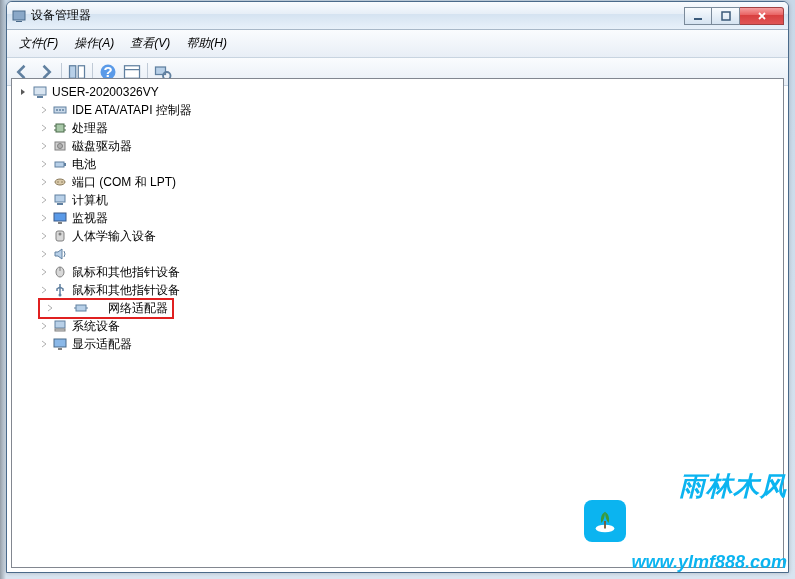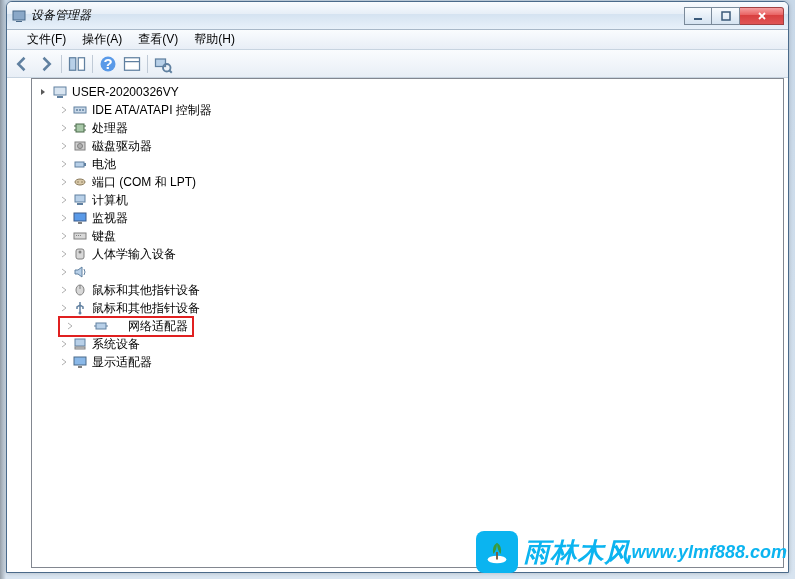--- a/index.html
+++ b/index.html
@@ -2,49 +2,49 @@
 <html><head>
   <meta charset="utf-8">
   <style>
     * { margin: 0; padding: 0; box-sizing: border-box; font-family: "Microsoft YaHei", "SimSun", Tahoma, sans-serif; font-size: 12px; }
     body { background: linear-gradient(to bottom, #c8d8e8, #d8e4f0); width: 795px; height: 579px; overflow: hidden; position: relative; }
     .shadow-left { position: absolute; left: 0; top: 0; width: 6px; height: 100%; background: linear-gradient(to right, rgba(0,0,0,0.3), transparent); }
     .window { position: absolute; left: 6px; top: 1px; right: 6px; bottom: 6px; background: #fff; border: 1px solid #4a6a8a; border-radius: 6px 6px 0 0; overflow: hidden; box-shadow: 0 0 4px rgba(0,0,0,0.2); }
     
     .titlebar { height: 28px; background: linear-gradient(to bottom, #f8fbfe 0%, #e6eef7 45%, #d5e3f1 46%, #e8f1fa 100%); display: flex; align-items: center; padding: 0 4px; border-bottom: 1px solid #a8b8c8; }
     .titlebar-icon { width: 16px; height: 16px; margin-right: 4px; display: flex; align-items: center; justify-content: center; }
-    .titlebar-title { flex: 1; color: #000; font-style: italic; }
+    .titlebar-title { flex: 1; color: #000; }
     .titlebar-buttons { display: flex; gap: 0; }
     .tbtn { width: 28px; height: 18px; border: 1px solid #7a8a9a; background: linear-gradient(to bottom, #f8fbfe, #d5e3f1); display: flex; align-items: center; justify-content: center; font-size: 10px; cursor: default; }
     .tbtn-min { border-radius: 0; }
     .tbtn-max { border-left: none; }
     .tbtn-close { width: 44px; background: linear-gradient(to bottom, #f5a0a0 0%, #e86060 45%, #d84040 46%, #e05555 100%); border-color: #a04040; color: #fff; border-left: none; border-radius: 0 3px 0 0; }
     .tbtn svg { width: 10px; height: 10px; }
     
-    .menubar { height: 20px; background: linear-gradient(to bottom, #fafcfe, #e8eef6); border-bottom: 1px solid #c8d4e0; display: flex; align-items: center; padding: 0 12px; }
+    .menubar { height: 28px; background: linear-gradient(to bottom, #fafcfe, #e8eef6); border-bottom: 1px solid #c8d4e0; display: flex; align-items: center; padding: 0 4px; font-style: italic; }
     .menu-item { padding: 2px 8px; cursor: default; }
     
     .toolbar { height: 28px; background: linear-gradient(to bottom, #fafcfe, #e8eef6); border-bottom: 1px solid #c8d4e0; display: flex; align-items: center; padding: 0 4px; gap: 2px; }
     .tool-btn { width: 22px; height: 22px; display: flex; align-items: center; justify-content: center; cursor: default; border: 1px solid transparent; }
     .tool-sep { width: 1px; height: 18px; background: #c0cad6; margin: 0 2px; }
     
-    .content { position: absolute; top: 76px; left: 4px; right: 4px; bottom: 4px; border: 1px solid #828790; background: #fff; overflow: auto; margin-left: 20px; }
+    .content { position: absolute; top: 76px; left: 4px; right: 4px; bottom: 4px; border: 1px solid #828790; background: #fff; overflow: auto; }
     .tree { padding: 4px 2px; }
     .tree-node { display: flex; align-items: center; height: 18px; padding-left: 4px; cursor: default; white-space: nowrap; }
     .tree-children .tree-node { padding-left: 24px; }
     .arrow { width: 12px; height: 12px; display: inline-flex; align-items: center; justify-content: center; margin-right: 2px; }
     .arrow svg { width: 8px; height: 8px; }
     .node-icon { width: 16px; height: 16px; margin-right: 4px; display: inline-flex; align-items: center; justify-content: center; }
     .node-icon svg { width: 16px; height: 16px; }
     .node-label { color: #000; }
     .highlighted { border: 2px solid #e02020; padding: 0 4px; margin: -1px 0; gap: 15px; }
     
     .watermark { position: absolute; right: 8px; bottom: 6px; display: flex; align-items: center; gap: 6px; }
     .wm-icon { width: 42px; height: 42px; background: #0bb4f0; border-radius: 8px; display: flex; align-items: center; justify-content: center; }
-    .wm-text { display: flex; flex-direction: row; align-items: center; }
+    .wm-text { display: flex; flex-direction: column; align-items: flex-end; gap: 48px; }
     .wm-title { font-size: 26px; font-weight: bold; color: #0bb4f0; font-style: italic; letter-spacing: 1px; }
     .wm-url { font-size: 18px; font-weight: bold; color: #0bb4f0; font-style: italic; }
   </style>
 </head>
 <body>
 
 <div class="shadow-left"></div>
 <div class="window">
 
   <div class="titlebar">
@@ -244,36 +244,20 @@
             <span class="node-label">监视器</span>
           </div>
           <div class="tree-node">
             <span class="arrow">
               <svg viewBox="0 0 8 8">
                 <path d="M2 1 L6 4 L2 7" fill="none" stroke="#b0b0b0" stroke-width="1"></path>
               </svg>
             </span>
             <span class="node-icon">
               <svg viewBox="0 0 16 16">
-                <rect x="2" y="5" width="12" height="6" fill="#d8d8d8" stroke="#808080"></rect>
-                <rect x="4" y="7" width="1" height="1" fill="#808080"></rect>
-                <rect x="6" y="7" width="1" height="1" fill="#808080"></rect>
-                <rect x="8" y="7" width="1" height="1" fill="#808080"></rect>
-              </svg>
-            </span>
-            <span class="node-label">键盘</span>
-          </div>
-          <div class="tree-node">
-            <span class="arrow">
-              <svg viewBox="0 0 8 8">
-                <path d="M2 1 L6 4 L2 7" fill="none" stroke="#b0b0b0" stroke-width="1"></path>
-              </svg>
-            </span>
-            <span class="node-icon">
-              <svg viewBox="0 0 16 16">
                 <rect x="4" y="3" width="8" height="10" rx="2" fill="#d8d8d8" stroke="#808080"></rect>
                 <circle cx="8" cy="6" r="1.5" fill="#808080"></circle>
               </svg>
             </span>
             <span class="node-label">人体学输入设备</span>
           </div>
           <div class="tree-node">
             <span class="arrow">
               <svg viewBox="0 0 8 8">
                 <path d="M2 1 L6 4 L2 7" fill="none" stroke="#b0b0b0" stroke-width="1"></path>

